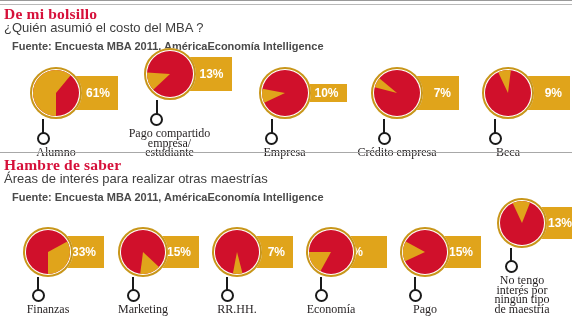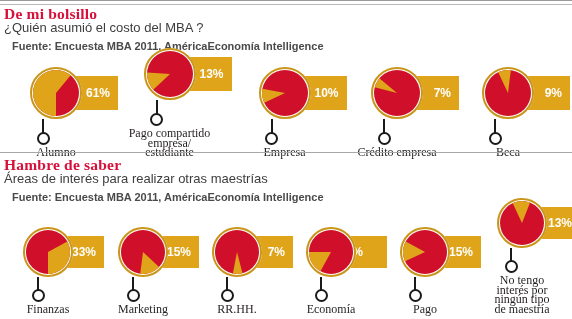--- a/index.html
+++ b/index.html
@@ -195,21 +195,21 @@
         <div class="pin" style="margin-left: -26px;">
           <div class="pin-stem" style="height: 14px;"></div>
           <div class="pin-dot"></div>
         </div>
         <div class="unit-label">Pago compartido
 empresa/
 estudiante</div>
       </div>
       <div class="unit" style="width: 115px;">
         <div class="pie-wrap" style="height: 52px;">
-          <div class="value-bar" style="width: 62px; height: 34px; padding-right: 8px;">
+          <div class="value-bar" style="width: 62px; height: 18px; padding-right: 8px;">
             <span>10%</span>
           </div>
           <div class="pie" style="width: 52px; height: 52px;">
             <svg width="52" height="52" viewBox="0 0 52 52">
               <circle cx="26" cy="26" r="25" fill="none" stroke="#c8961a" stroke-width="2"></circle>
               <circle cx="26" cy="26" r="23" fill="#d0102b"></circle>
               <path d="M 26 26 L 5.19 35.79 A 23 23 0 0 1 3.41 21.69 Z" fill="#e0a41b"></path>
             </svg>
           </div>
         </div>

